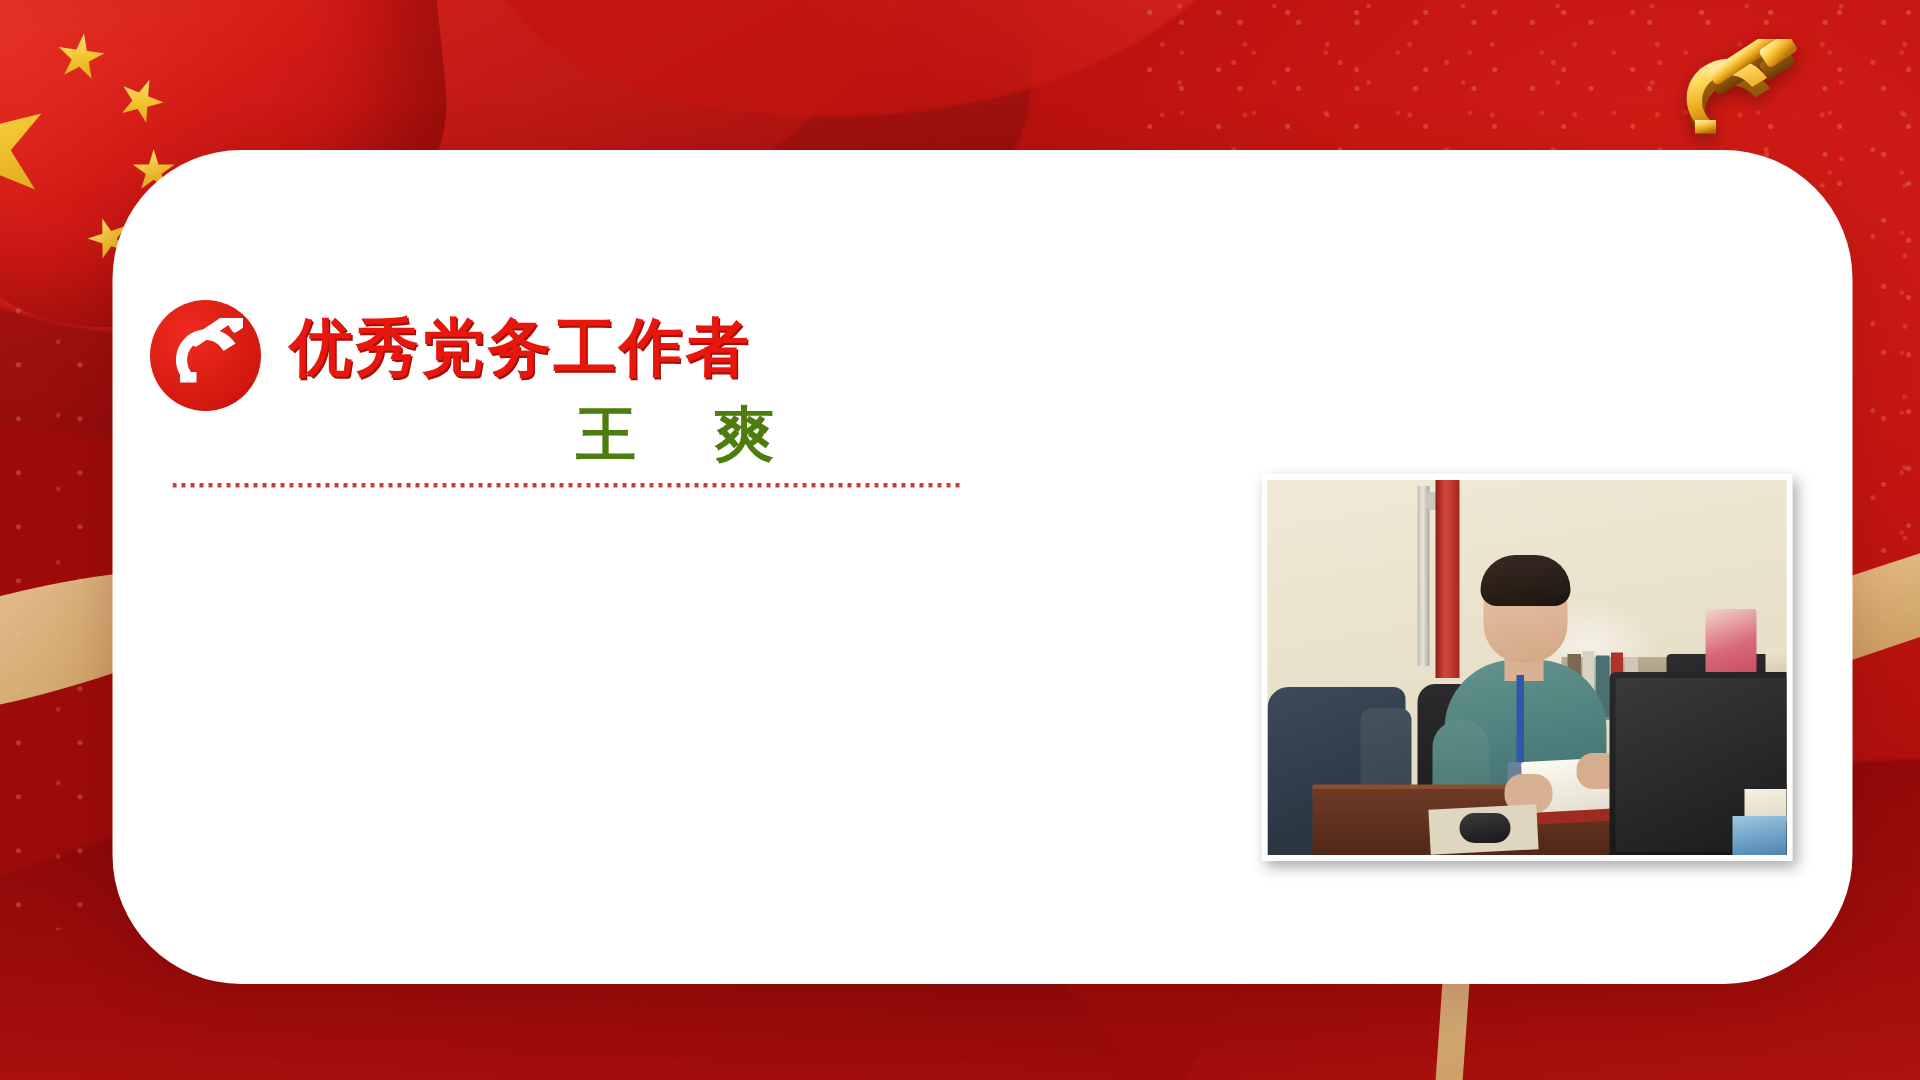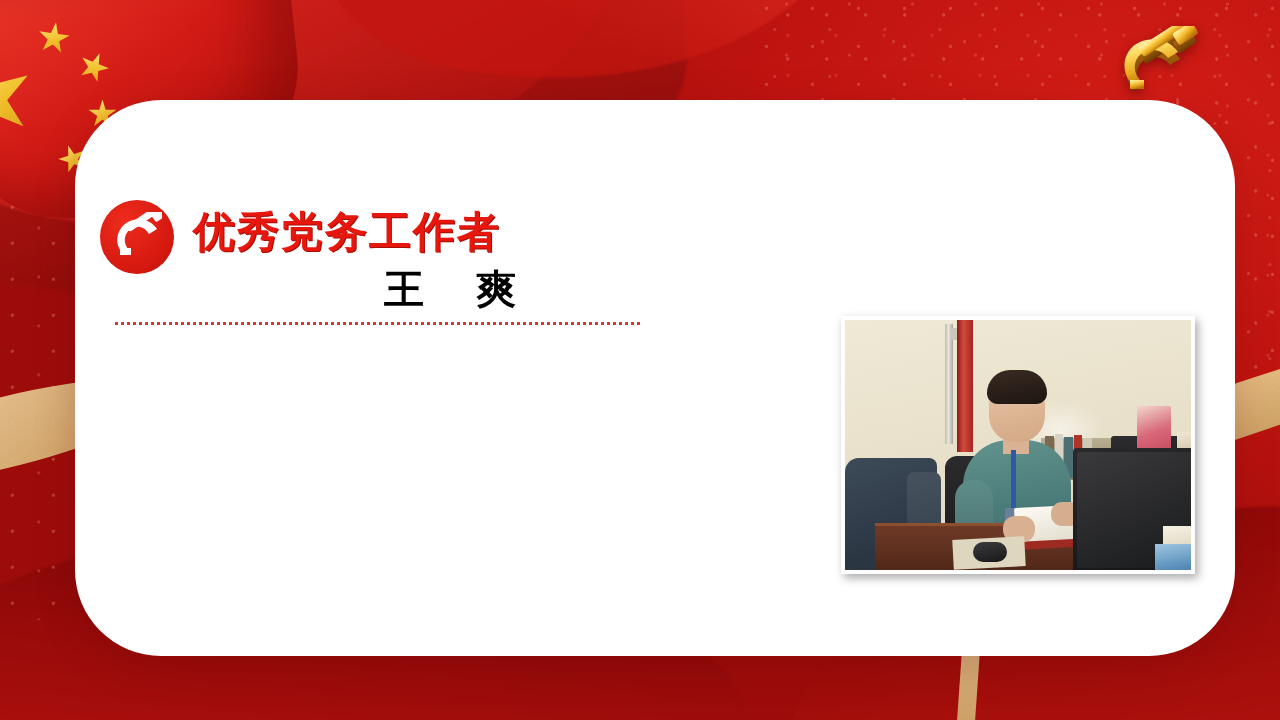--- a/index.html
+++ b/index.html
@@ -152,21 +152,21 @@
     font-family:Liberation Mono, monospace;
     font-size:42px; font-weight:bold; letter-spacing:2px;
     color:#e8170e;
     text-shadow:1px 1px 0 #a50d07;
   }
   #name {
     position:absolute; left:118px; top:162px; width:520px;
     text-align:center;
     font-family:"Liberation Serif", serif;
     font-size:40px; font-weight:bold; letter-spacing:6px;
-    color:#000000;
+    color:#4d7c0f;
   }
   #divider {
     position:absolute; left:40px; top:222px; width:526px; height:3px;
     background-image:linear-gradient(90deg,#d23b33 0 3px, transparent 3px 6px);
     background-size:6px 3px;
   }
 
   
   #body-text {
     position:absolute; left:66px; top:232px;

